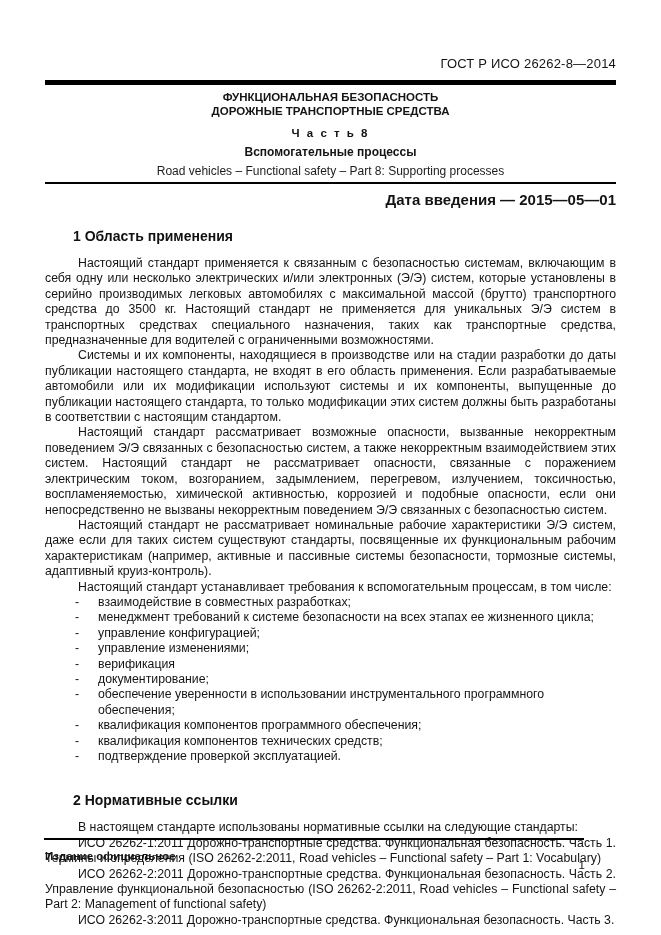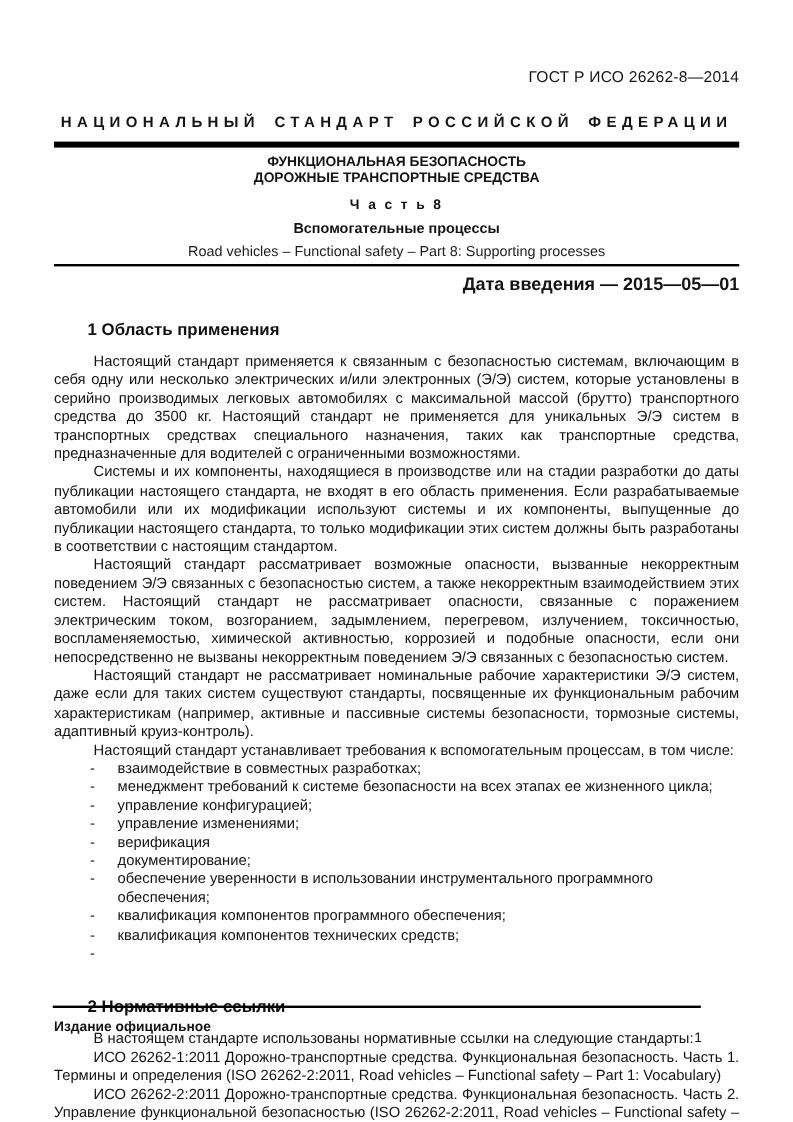--- a/index.html
+++ b/index.html
@@ -42,21 +42,20 @@
   .edition-note{position:absolute;left:45px;top:850px;font-weight:bold;font-size:11.5px;}
   .page-number{position:absolute;top:859px;right:76px;font-size:11.5px;}
 </style>
 </head>
 <body>
 
 <div class="page">
 
   <div class="doc-code">ГОСТ Р ИСО 26262-8—2014</div>
 
-  <div class="fed-header">НАЦИОНАЛЬНЫЙ СТАНДАРТ РОССИЙСКОЙ ФЕДЕРАЦИИ</div>
 
   <div class="rule-thick"></div>
 
   <div class="title-ru">
     <div>ФУНКЦИОНАЛЬНАЯ БЕЗОПАСНОСТЬ</div>
     <div>ДОРОЖНЫЕ ТРАНСПОРТНЫЕ СРЕДСТВА</div>
   </div>
 
   <div class="part-label">Ч а с т ь  8</div>
 
@@ -110,20 +109,21 @@
     <li>
         <span class="dash">-</span>
         <span>квалификация компонентов программного обеспечения;</span>
       </li>
     <li>
         <span class="dash">-</span>
         <span>квалификация компонентов технических средств;</span>
       </li>
     <li>
         <span class="dash">-</span>
+        <span>подтверждение проверкой эксплуатацией.</span>
       </li>
   </ul>
 
   <h2 class="sec sec2">2 Нормативные ссылки</h2>
 
   <div class="body-text">
     <p>В настоящем стандарте использованы нормативные ссылки на следующие стандарты:</p>
     <p>ИСО 26262-1:2011 Дорожно-транспортные средства. Функциональная безопасность. Часть 1. Термины и определения (ISO 26262-2:2011, Road vehicles – Functional safety – Part 1: Vocabulary)</p>
     <p>ИСО 26262-2:2011 Дорожно-транспортные средства. Функциональная безопасность. Часть 2. Управление функциональной безопасностью (ISO 26262-2:2011, Road vehicles – Functional safety – Part 2: Management of functional safety)</p>
     <p>ИСО 26262-3:2011 Дорожно-транспортные средства. Функциональная безопасность. Часть 3.</p>

